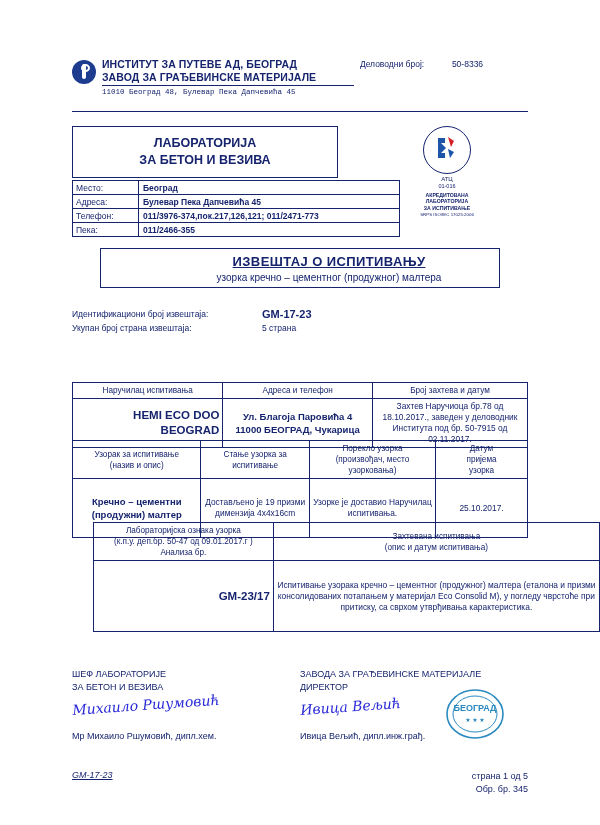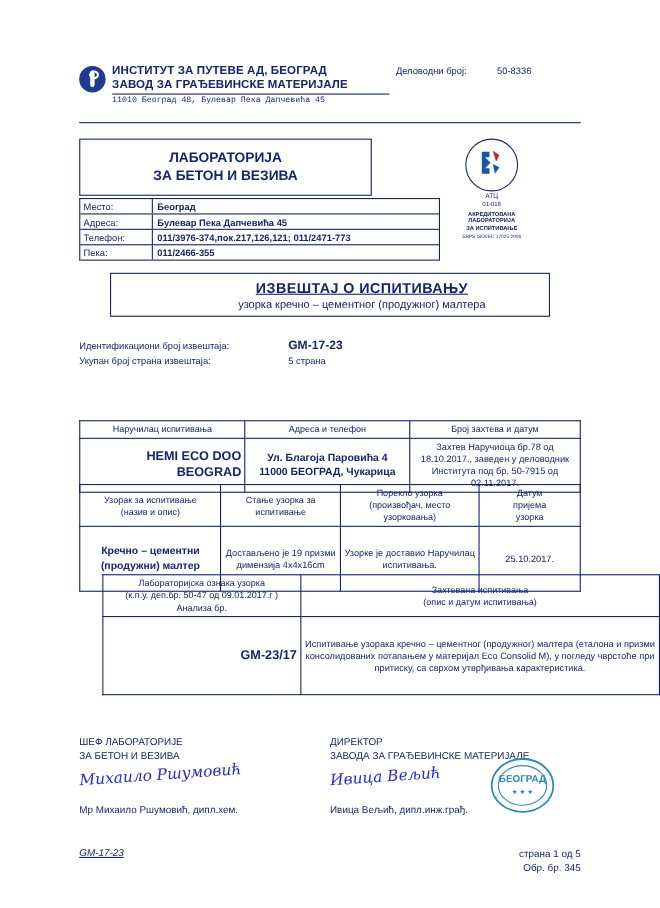--- a/index.html
+++ b/index.html
@@ -464,22 +464,22 @@
     </table>
 
   <div class="sigs">
     <div class="sigcol">
       <div class="role">ШЕФ ЛАБОРАТОРИЈЕ</div>
       <div class="role">ЗА БЕТОН И ВЕЗИВА</div>
       <div class="script">Михаило Ршумовић</div>
       <div class="name">Мр Михаило Ршумовић, дипл.хем.</div>
     </div>
     <div class="sigcol">
+      <div class="role">ЗАВОДА ЗА ГРАЂЕВИНСКЕ МАТЕРИЈАЛЕ</div>
       <div class="role">ДИРЕКТОР</div>
-      <div class="role">ЗАВОДА ЗА ГРАЂЕВИНСКЕ МАТЕРИЈАЛЕ</div>
       <svg class="stamp" viewBox="0 0 74 52">
         <ellipse cx="37" cy="26" rx="28" ry="24" fill="none" stroke="#2a8ac0" stroke-width="1.6"></ellipse>
         <ellipse cx="37" cy="26" rx="22" ry="18" fill="none" stroke="#2a8ac0" stroke-width="1"></ellipse>
         <text x="37" y="23" text-anchor="middle" font-family="Liberation Sans, sans-serif" font-size="9" font-weight="bold" fill="#2a8ac0">БЕОГРАД</text>
         <text x="37" y="34" text-anchor="middle" font-family="Liberation Sans, sans-serif" font-size="6" fill="#2a8ac0">★  ★  ★</text>
       </svg>
       <div class="script">Ивица Вељић</div>
       <div class="name">Ивица Вељић, дипл.инж.грађ.</div>
     </div>
   </div>

